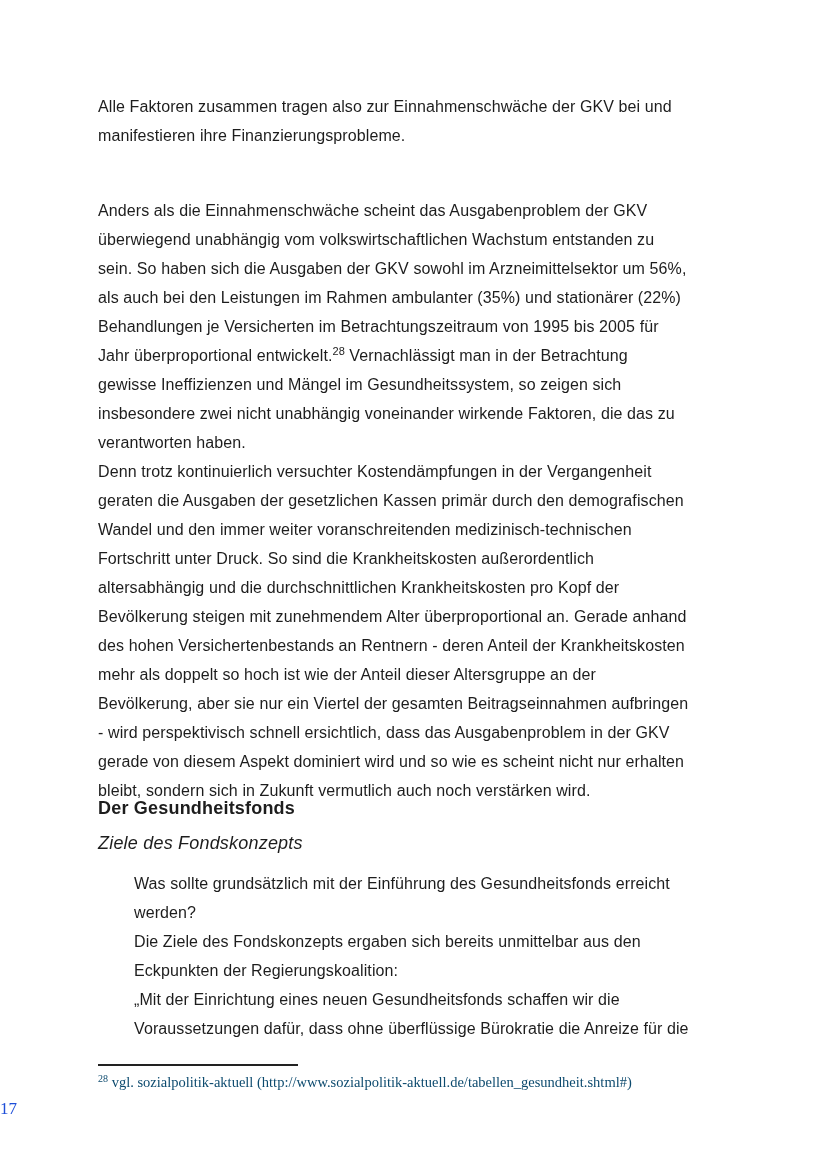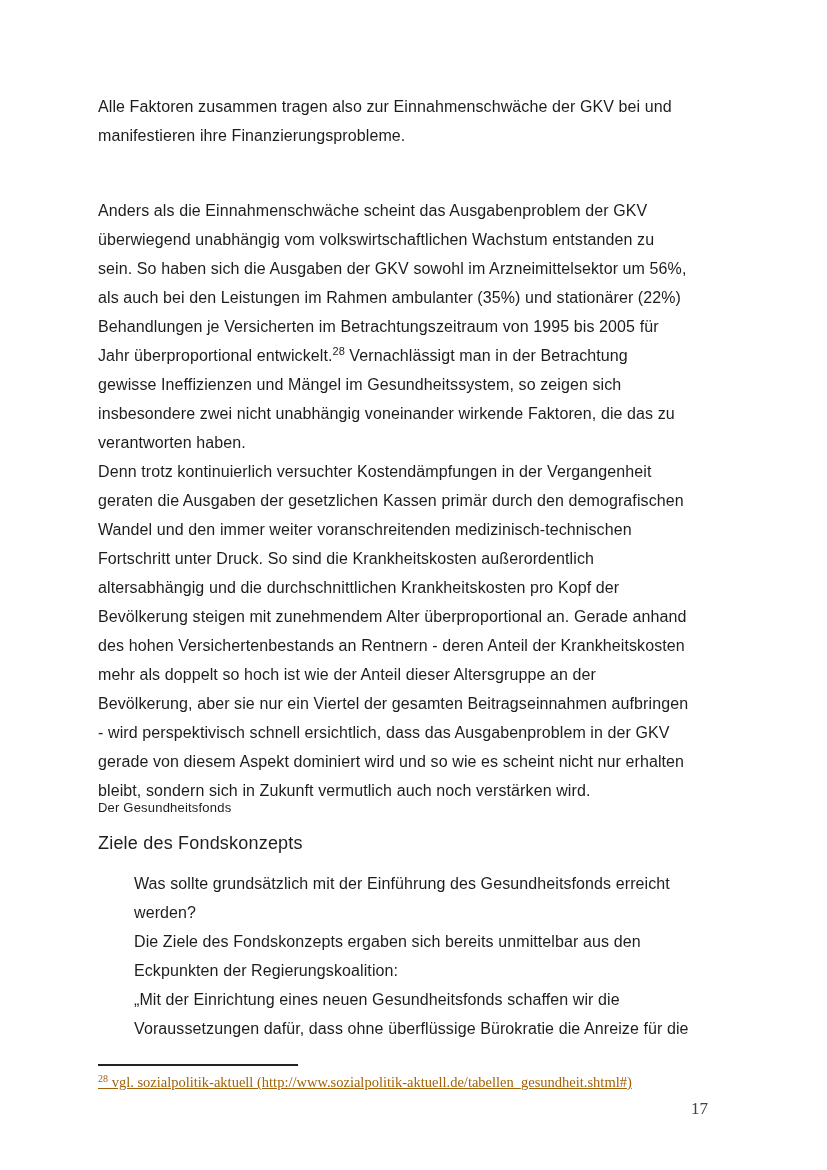--- a/index.html
+++ b/index.html
@@ -28,67 +28,67 @@
   .sup {
     font-size: 11px;
     line-height: 0;
     vertical-align: 6px;
     letter-spacing: 0;
   }
   .heading {
     position: absolute;
     left: 98px;
     top: 796px;
-    font-size: 13px;
-    font-weight: normal;
+    font-size: 18px;
+    font-weight: bold;
     line-height: 24px;
     letter-spacing: 0.2px;
   }
   .subheading {
     position: absolute;
     left: 98px;
     top: 831px;
     font-size: 18px;
     font-weight: normal;
+    font-style: italic;
     line-height: 24px;
     letter-spacing: 0.2px;
   }
   .footnote-rule {
     position: absolute;
     left: 98px;
     top: 1064px;
     width: 200px;
     height: 0;
     border-top: 2px solid #222222;
   }
   .footnote {
     position: absolute;
     left: 98px;
     top: 1072px;
     width: 640px;
     font-family: "Liberation Serif", "DejaVu Serif", serif;
     font-size: 14.5px;
     line-height: 20px;
-    color: #a16207;
-    text-decoration: underline;
+    color: #0c4a6e;
   }
   .fsup {
     font-size: 10px;
     line-height: 0;
     vertical-align: 5px;
   }
   .pageno {
     position: absolute;
     left: 0;
     top: 1099px;
     width: 708px;
-    text-align: right;
+    text-align: left;
     font-family: "Liberation Serif", "DejaVu Serif", serif;
     font-size: 17px;
-    color: #404040;
+    color: #1d4ed8;
   }
 </style>
 </head>
 <body>
 
 <div class="page">
 
   <p class="body p1">Alle Faktoren zusammen tragen also zur Einnahmenschwäche der GKV bei und
 manifestieren ihre Finanzierungsprobleme.</p>
 

